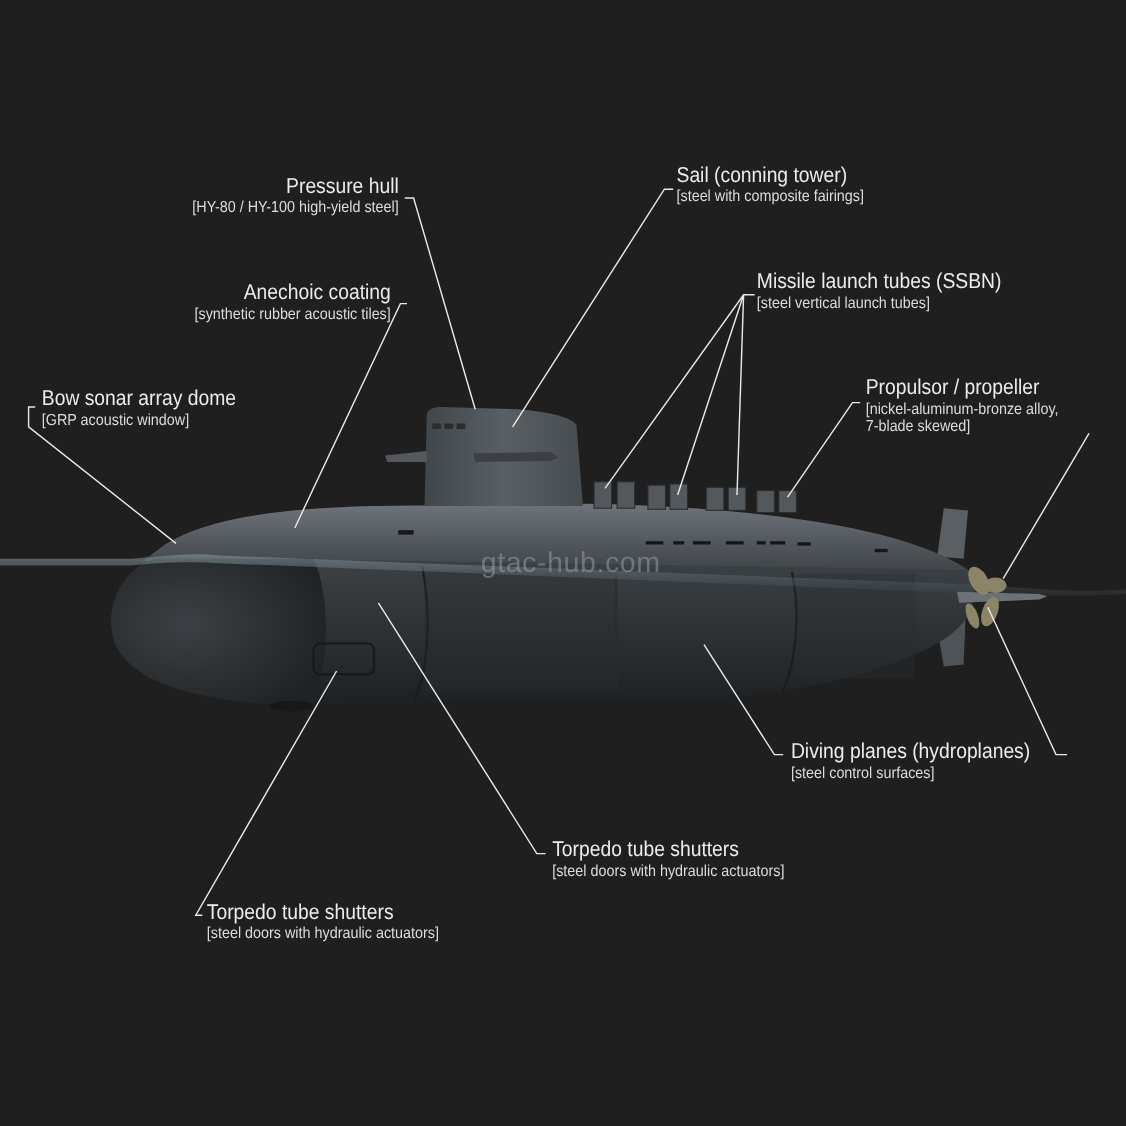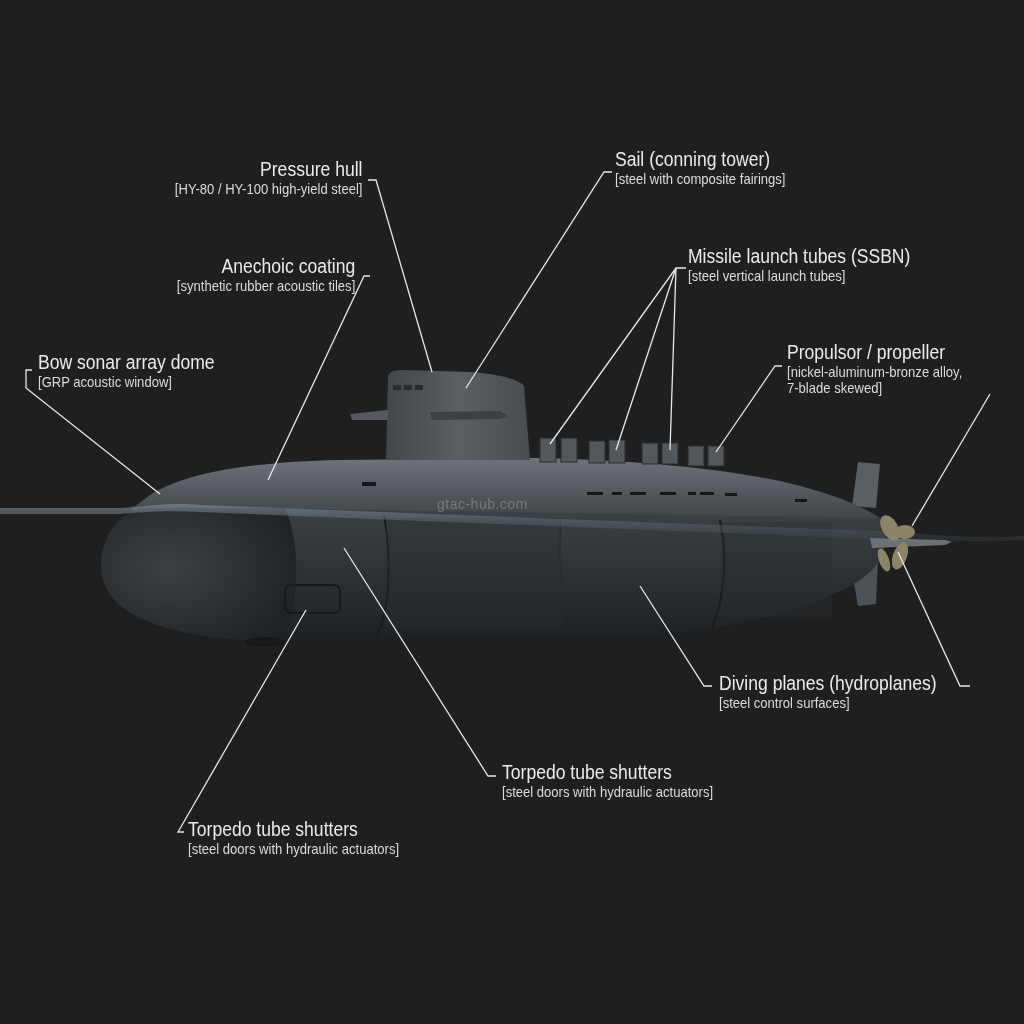--- a/index.html
+++ b/index.html
@@ -12,21 +12,21 @@
     #stage { position: absolute; left: 0; top: 0; width: 1024px; height: 1024px; }
     .label {
       position: absolute; color: #ececec; line-height: 1.12;
       transform: scaleX(0.9); transform-origin: left top;
     }
     .label.right { text-align: right; transform-origin: right top; }
     .label .title { font-size: 19.5px; display: block; white-space: nowrap; }
     .label .sub { font-size: 14.5px; display: block; color: #dcdcdc; white-space: nowrap; }
     .watermark {
       position: absolute; left: 437px; top: 496px;
-      font-size: 14px; color: rgba(170,175,180,0.45); letter-spacing: 0.5px;
+      font-size: 26px; color: rgba(170,175,180,0.45); letter-spacing: 0.5px;
     }
   </style>
 </head>
 <body>
 
 <div id="stage">
 
   <svg width="1024" height="1024" viewBox="0 0 1024 1024" style="position:absolute;left:0;top:0">
     <defs>
       <linearGradient id="gUpper" x1="0" y1="0" x2="0" y2="1">

